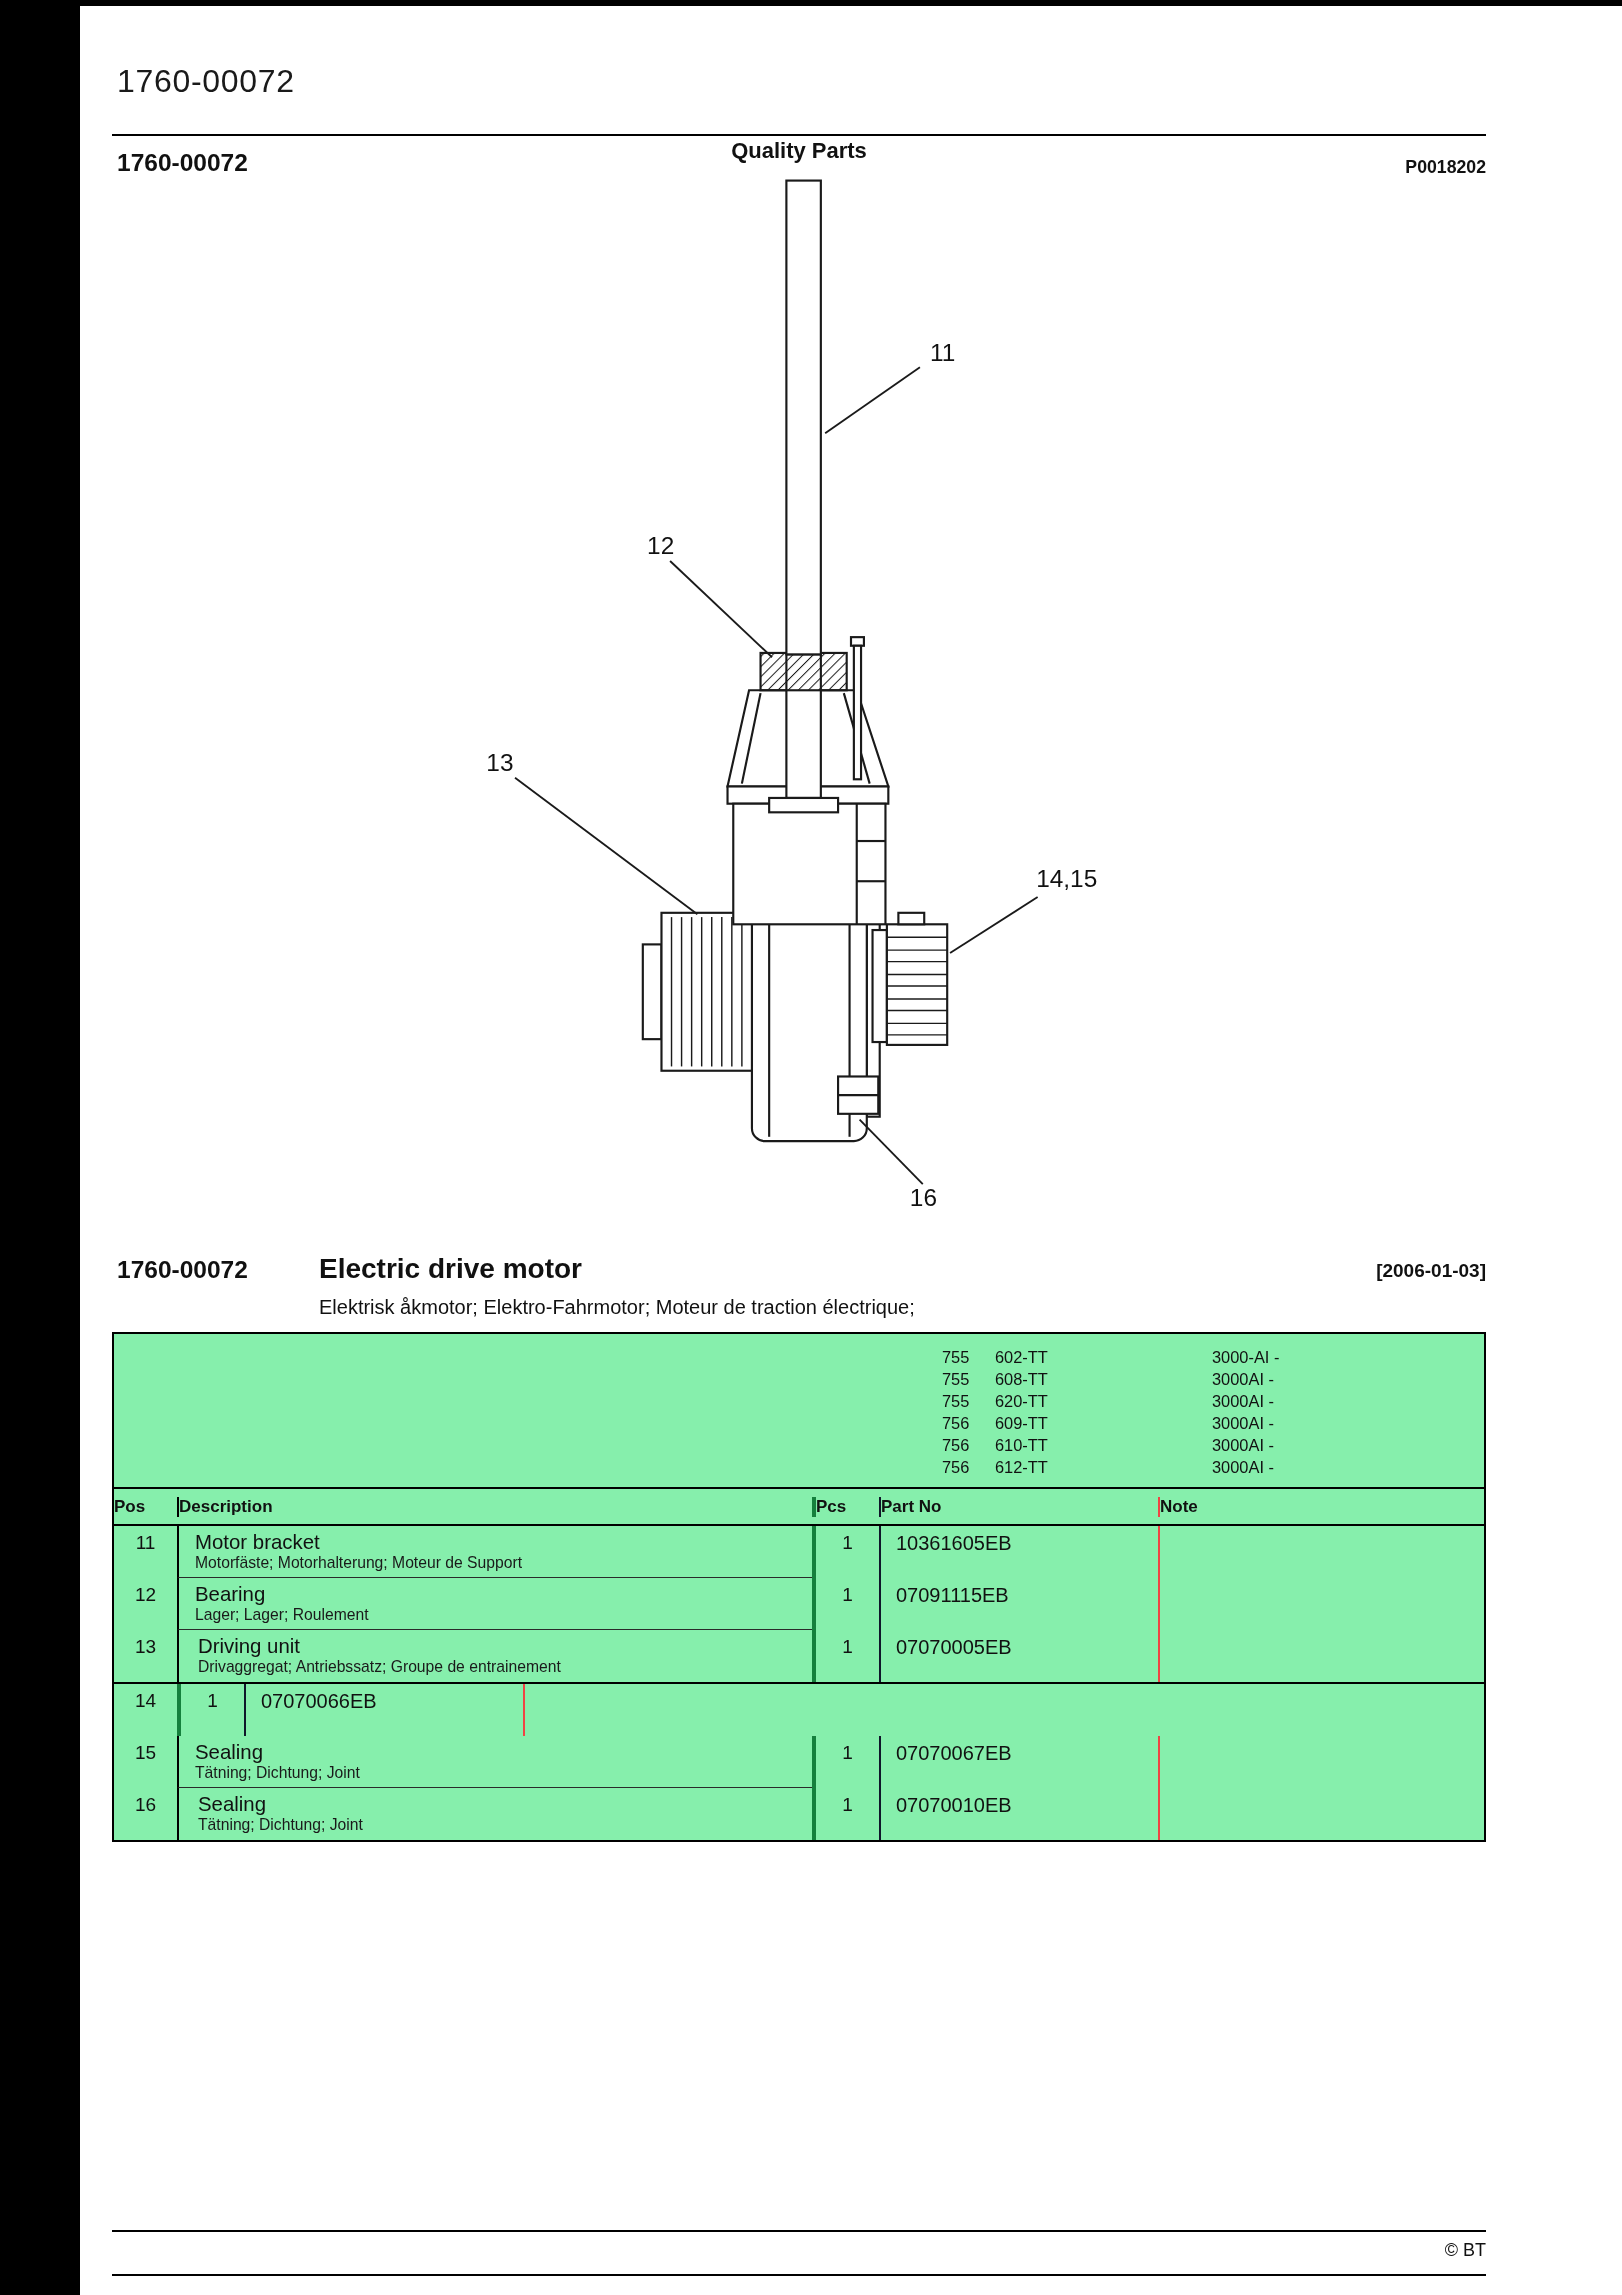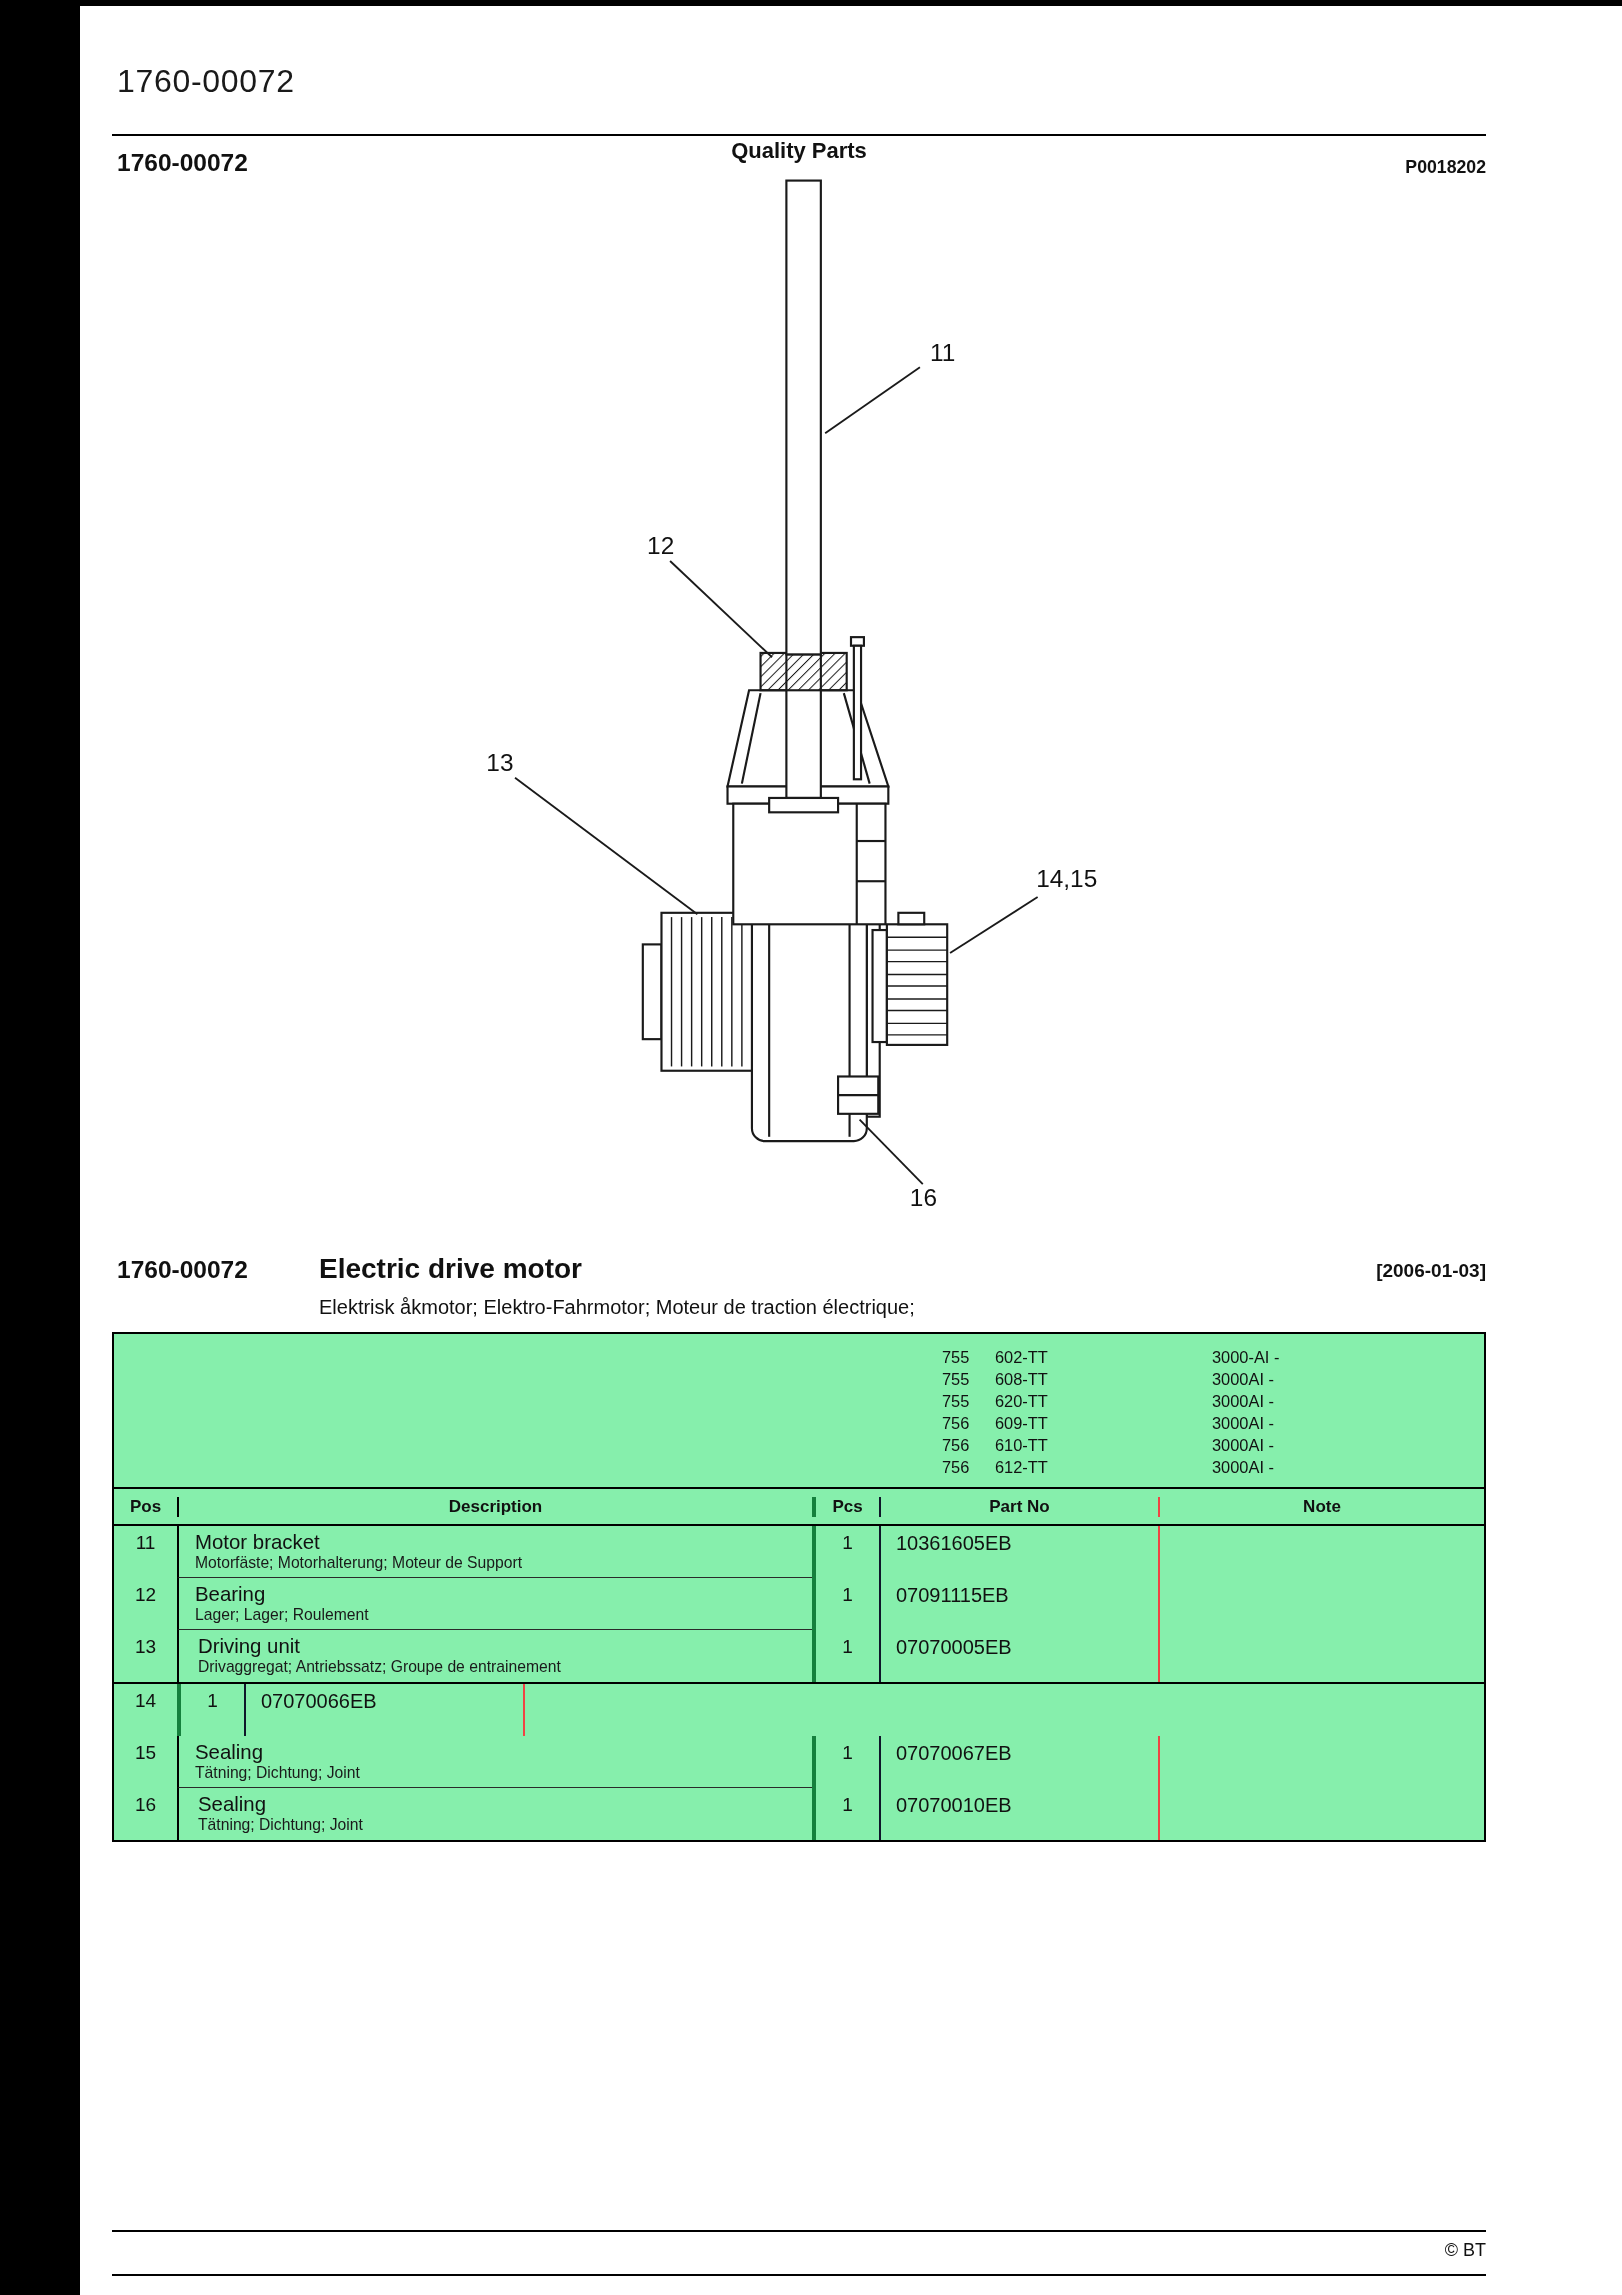--- a/index.html
+++ b/index.html
@@ -40,21 +40,21 @@
   .model-series { position: absolute; left: 828px; }
   .model-type { position: absolute; left: 881px; }
   .model-range { position: absolute; left: 1098px; }
 
   .header-row { display: flex; border-top: 2px solid #000; border-bottom: 2px solid #000; height: 39px; align-items: center; font-weight: bold; font-size: 17px; box-sizing: border-box; }
   .c-pos { width: 63px; box-sizing: border-box; }
   .c-desc { width: 635px; box-sizing: border-box; border-left: 2px solid #000; }
   .c-pcs { width: 67px; box-sizing: border-box; border-left: 4px solid #15803d; }
   .c-part { width: 279px; box-sizing: border-box; border-left: 2px solid #0f172a; }
   .c-note { flex: 1; box-sizing: border-box; border-left: 2px solid #ef4444; }
-  .header-row .hc { text-align: center; }
+  .header-row .hc { text-align: left; }
 
   .row { display: flex; min-height: 52px; align-items: stretch; }
   .row.group-end { border-bottom: 2px solid #000; }
   .row:not(.group-end):not(.last-row) .c-desc { border-bottom: 1.4px solid #2a2a2a; padding-left: 16px; }
   .cell-pos { text-align: center; font-size: 19px; padding-top: 6.1px; }
   .cell-desc { padding: 4.8px 9.5px 2.7px 19px; }
   .desc-main { display: block; font-size: 20.4px; line-height: 23px; }
   .desc-alt { display: block; font-size: 15.7px; line-height: 18.4px; color: #1a1a1a; }
   .cell-pcs { text-align: center; font-size: 19px; padding-top: 6.1px; }
   .cell-part { font-size: 20px; padding: 6.1px 0 0 15px; }

